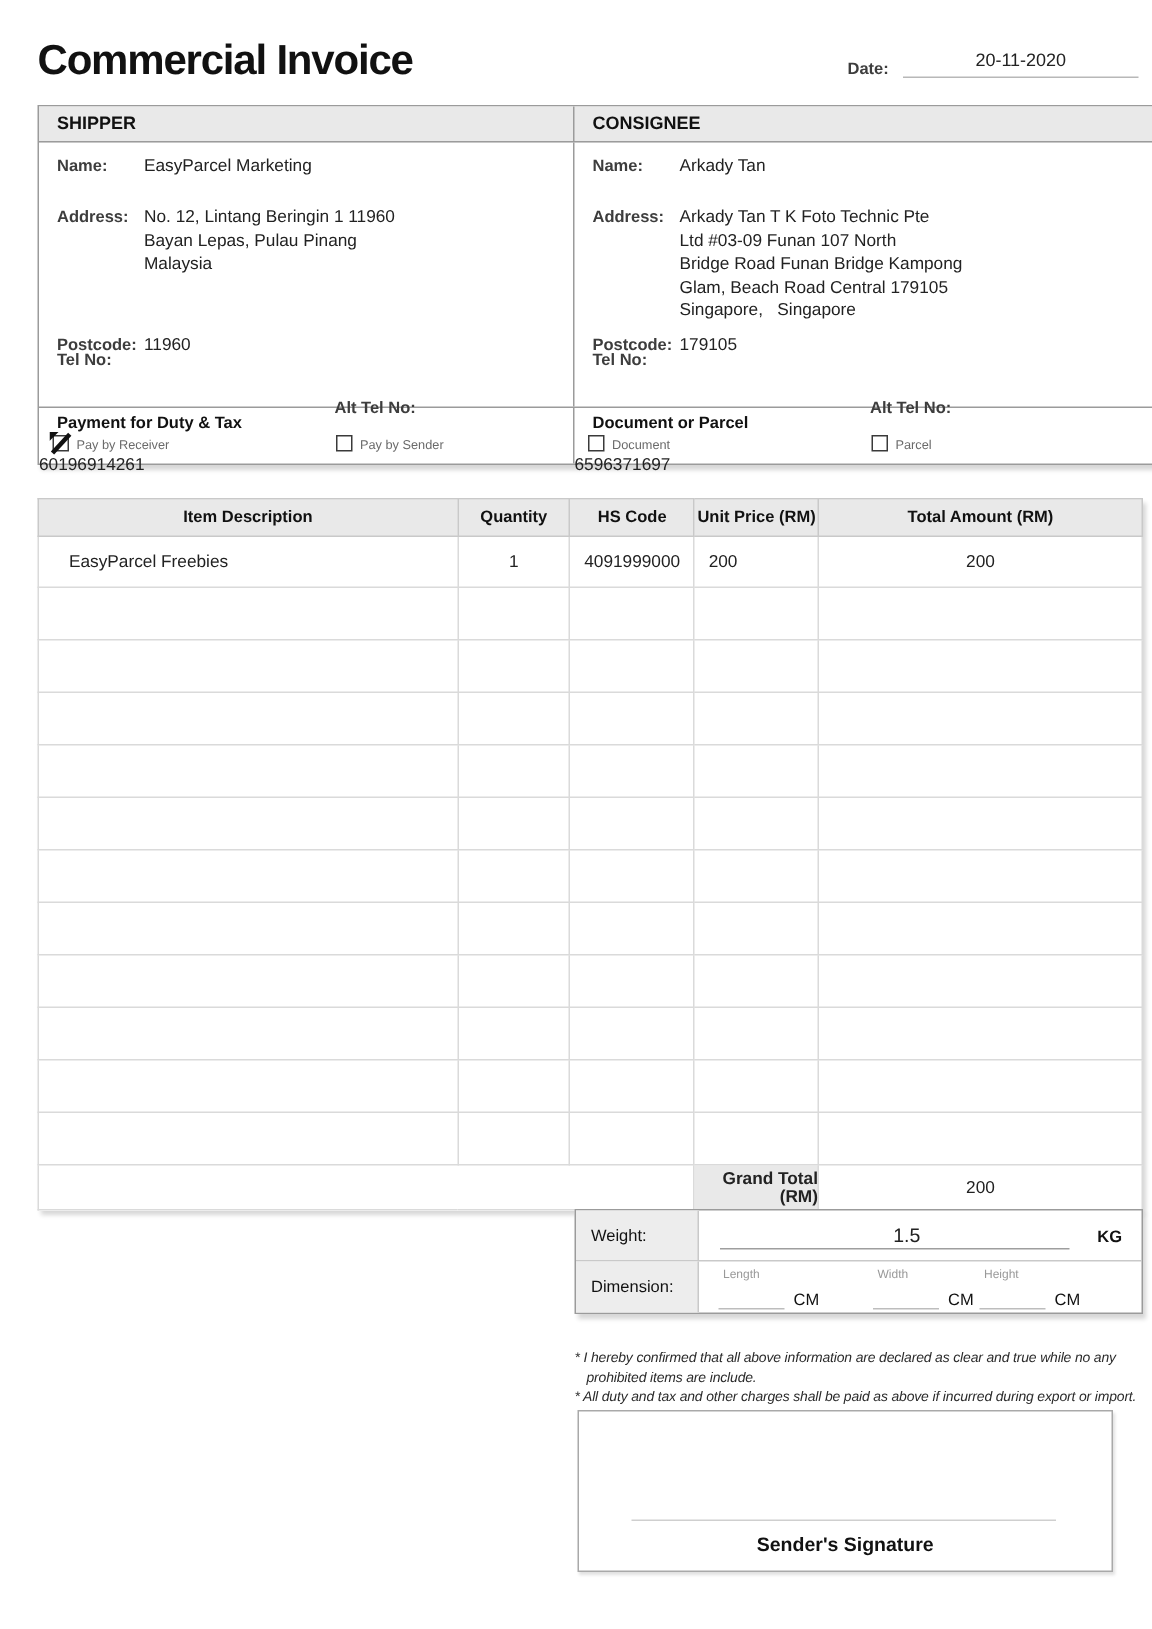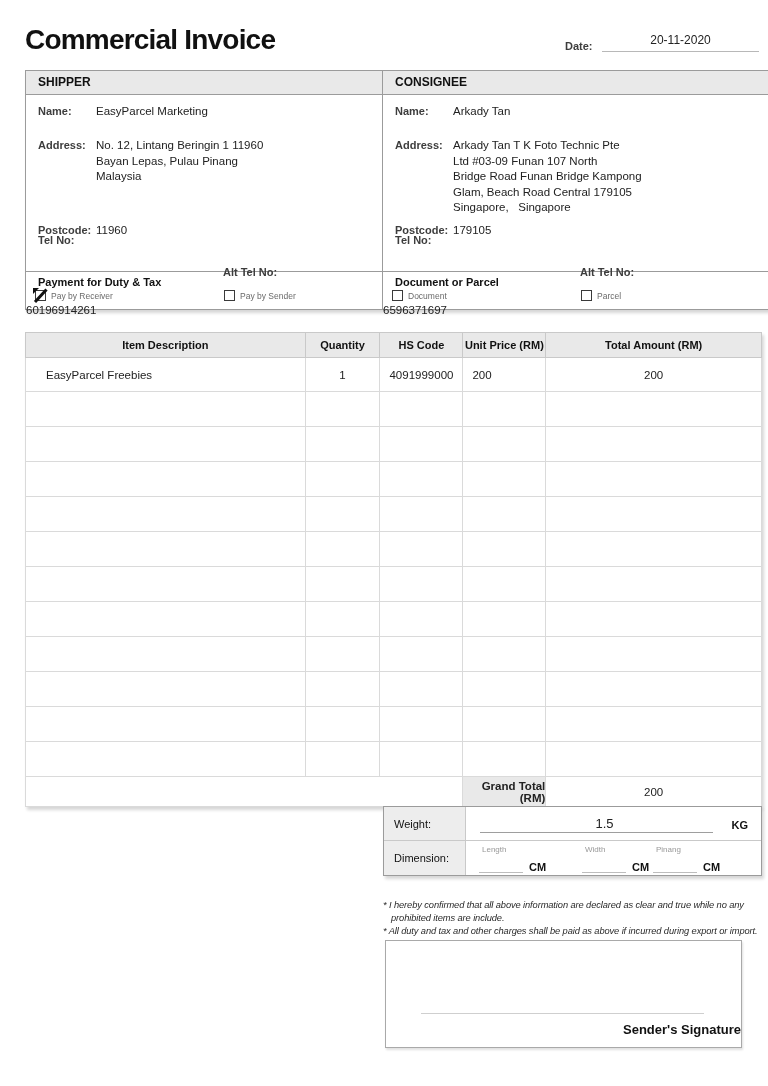--- a/index.html
+++ b/index.html
@@ -116,35 +116,35 @@
     position:absolute; left:14px; right:32px; bottom:9px;
     text-align:center; font-size:13px; color:#222;
   }
   .weight-line { position:absolute; left:14px; right:48px; bottom:7px; border-bottom:1px solid #9e9e9e; }
   .weight-unit { position:absolute; right:13px; bottom:9px; font-size:11px; font-weight:bold; color:#111; }
   .dim-group { position:absolute; top:4px; width:88px; }
   .dim-group.g0 { left:13px; } .dim-group.g1 { left:88px;margin-left:28px; } .dim-group.g2 { left:187px; }
   .dim-label { font-size:8px; color:#999; margin-left:3px; }
   .dim-row { display:flex; align-items:flex-end; margin-top:7px; }
   .dim-line { display:inline-block; width:44px; height:12px; border-bottom:1px solid #bdbdbd; }
-  .dim-unit { font-size:11px; font-weight:bold; color:#111; margin-left:6px; }
+  .dim-unit { font-size:11px; font-weight:normal; color:#111; margin-left:6px; }
 
   
   .notes { position:absolute; left:383px; top:899px; width:380px; }
   .note {
     font-size:9.3px; font-style:italic; color:#2a2a2a;
     line-height:13px; padding-left:8px; text-indent:-8px; letter-spacing:-0.1px;
   }
   .sig-box {
     position:absolute; left:385px; top:940px; width:357px; height:108px;
     border:1px solid #a9a9a9; background:#fff;
     box-shadow:1px 2px 2px rgba(0,0,0,0.12);
   }
   .sig-line { position:absolute; left:35px; right:37px; bottom:33px; border-top:1px solid #cfcfcf; }
-  .sig-label { position:absolute; left:0; right:0; bottom:10px; text-align:right; font-size:13px; font-weight:bold; color:#111; }
+  .sig-label { position:absolute; left:0; right:0; bottom:10px; text-align:center; font-size:13px; font-weight:bold; color:#111; }
 </style>
 </head>
 <body>
 
 <div class="page">
 
   <div class="doc-title">Commercial Invoice</div>
   <div class="date-label">Date:</div>
   <div class="date-value">20-11-2020</div>
 
@@ -376,21 +376,21 @@
         </div>
       </div>
       <div class="dim-group g1">
         <div class="dim-label">Width</div>
         <div class="dim-row">
           <span class="dim-line"></span>
           <span class="dim-unit">CM</span>
         </div>
       </div>
       <div class="dim-group g2">
-        <div class="dim-label">Pinang</div>
+        <div class="dim-label">Height</div>
         <div class="dim-row">
           <span class="dim-line"></span>
           <span class="dim-unit">CM</span>
         </div>
       </div>
     </div>
   </div>
 
   <div class="notes">
     <div class="note">* I hereby confirmed that all above information are declared as clear and true while no any prohibited items are include.</div>

